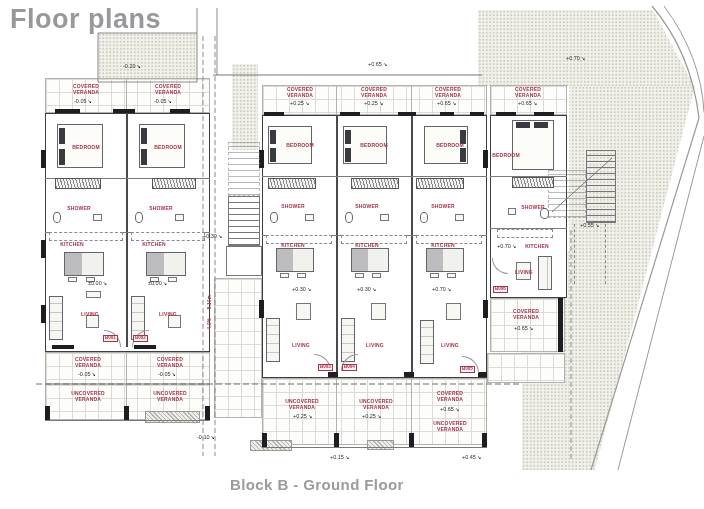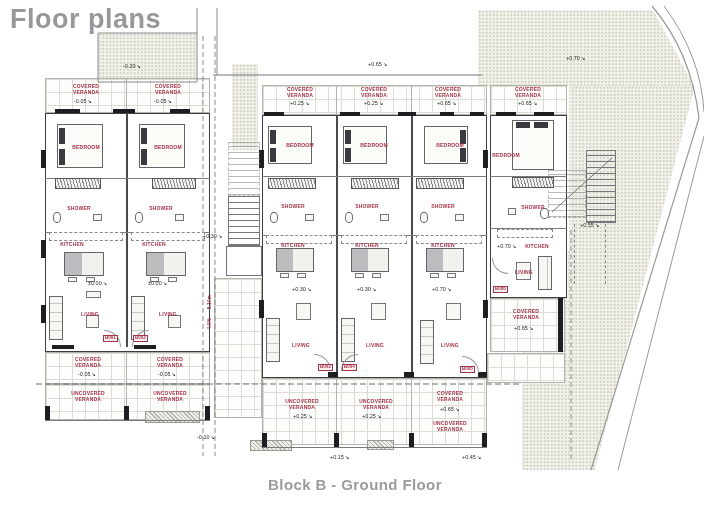--- a/index.html
+++ b/index.html
@@ -1,20 +1,20 @@
 <!DOCTYPE html>
 <html><head>
 <meta charset="utf-8">
 <style>
   *{box-sizing:border-box;margin:0;padding:0}
   html,body{width:704px;height:509px;background:#fff;font-family:"Liberation Sans",sans-serif;overflow:hidden}
   .sheet{position:relative;width:652px;height:509px;background:#fff}
   .abs{position:absolute}
   .title{position:absolute;left:10px;top:4px;font-size:27px;font-weight:bold;letter-spacing:.5px;color:#98989c}
-  .caption{position:absolute;left:230px;top:476px;width:250px;text-align:center;font-size:15px;font-weight:bold;letter-spacing:.4px;color:#9b9ba0}
+  .caption{position:absolute;left:230px;top:476px;width:250px;text-align:left;font-size:15px;font-weight:bold;letter-spacing:.4px;color:#9b9ba0}
   .tiles{position:absolute;border:1px solid #b3b3ad;background-color:#fdfdfb;
     background-image:linear-gradient(#dcdcd5 1px,transparent 1px),linear-gradient(90deg,#dcdcd5 1px,transparent 1px);
     background-size:13px 13px}
   .dots{position:absolute;background-color:#f1f1ea;
     background-image:radial-gradient(#c3c3b6 .6px,transparent .7px);background-size:3.5px 3.5px}
   .gravel{position:absolute;border:1px solid #9a9a94;
     background:repeating-linear-gradient(45deg,#b5b5af 0 1px,#eeeee8 1px 3px),repeating-linear-gradient(-45deg,#b5b5af 0 1px,transparent 1px 3px)}
   .bldg{position:absolute;border:1.6px solid #3e3e42;background:#fff}
   .wall-v{position:absolute;width:2px;background:#4a4a4e}
   .wall-v.light{width:1px;background:#b3b3ad}

